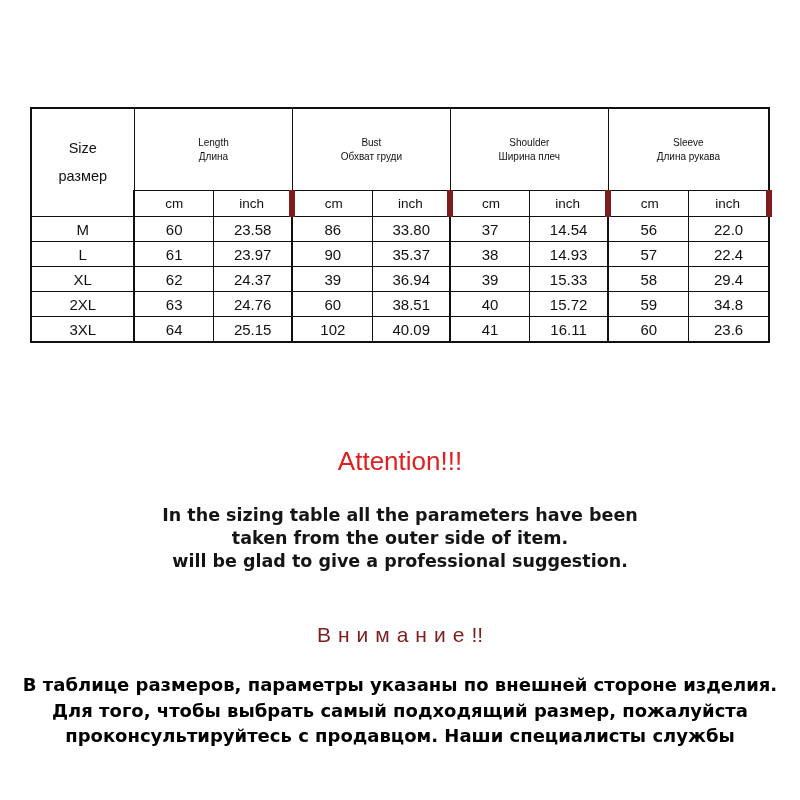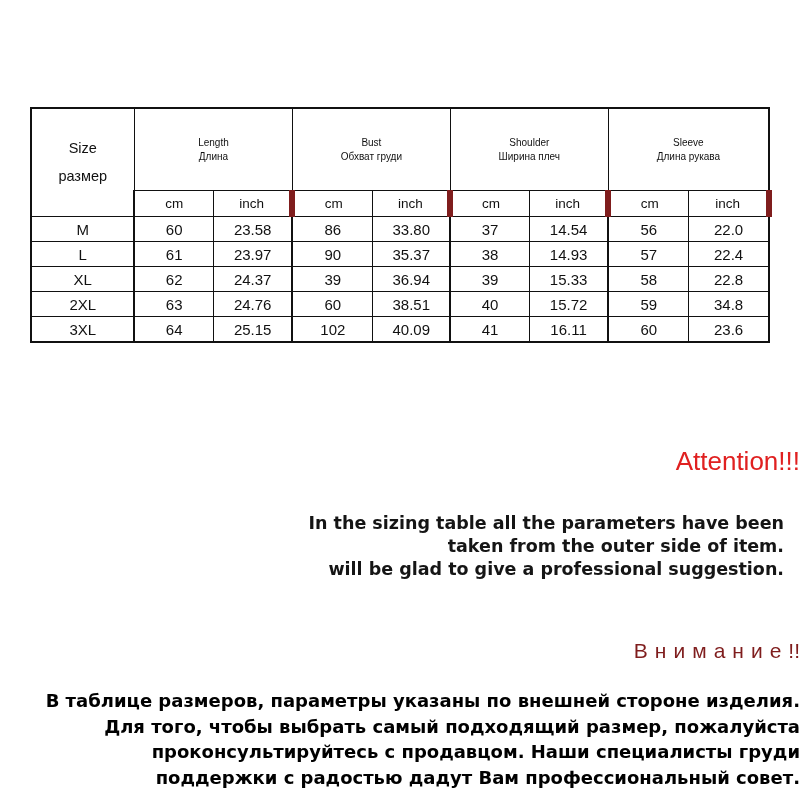--- a/index.html
+++ b/index.html
@@ -82,32 +82,32 @@
   tr.last-row td { border-bottom: 2px solid #111111; }
 
   .grp-line-1 { line-height: 1.5; }
 
   
   #notice {
     position: absolute;
     left: 0;
     top: 440px;
     width: 800px;
-    text-align: right;
+    text-align: center;
   }
   .attn-en {
     color: #e02020;
     font-size: 26px;
     font-family: "Liberation Sans", sans-serif;
     line-height: 1;
     margin: 0;
     padding-top: 8px;
   }
   .en-block {
-    margin: 16px;
+    margin: 8px;
     padding-top: 22px;
     font-size: 17.5px;
     line-height: 1.3;
     color: #151515;
     font-family: "DejaVu Sans", sans-serif;
     font-weight: 600;
   }
   .en-block .para2 {
     display: block;
     padding-top: 10px;
@@ -208,21 +208,21 @@
       </tr>
       <tr>
         <td class="size-cell">XL</td>
         <td class="cell grp-start">62</td>
         <td class="cell grp-end">24.37</td>
         <td class="cell grp-start">39</td>
         <td class="cell grp-end">36.94</td>
         <td class="cell grp-start">39</td>
         <td class="cell grp-end">15.33</td>
         <td class="cell grp-start">58</td>
-        <td class="cell grp-end">22.8</td>
+        <td class="cell grp-end">29.4</td>
       </tr>
       <tr>
         <td class="size-cell">2XL</td>
         <td class="cell grp-start">63</td>
         <td class="cell grp-end">24.76</td>
         <td class="cell grp-start">60</td>
         <td class="cell grp-end">38.51</td>
         <td class="cell grp-start">40</td>
         <td class="cell grp-end">15.72</td>
         <td class="cell grp-start">59</td>
@@ -251,17 +251,16 @@
     <span class="line">In the sizing table all the parameters have been</span>
     <span class="line">taken from the outer side of item.</span>
     <span class="line">will be glad to give a professional suggestion.</span>
   </div>
 
   <div class="attn-ru"><span>Внимание</span><span class="bangs">!!</span></div>
 
   <div class="ru-block">
     <span class="line">В таблице размеров, параметры указаны по внешней стороне изделия.</span>
     <span class="line">Для того, чтобы выбрать самый подходящий размер, пожалуйста</span>
-    <span class="line">проконсультируйтесь с продавцом. Наши специалисты груди</span>
-    <span class="line">поддержки с радостью дадут Вам профессиональный совет.</span>
+    <span class="line">проконсультируйтесь с продавцом. Наши специалисты службы</span>
   </div>
 
 </div>
 
 </body></html>

